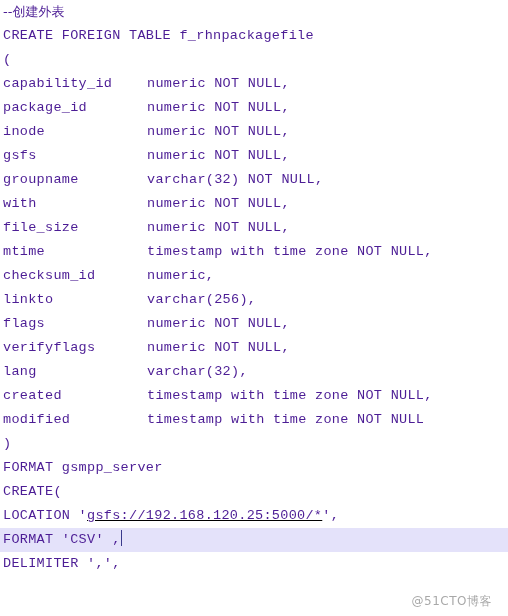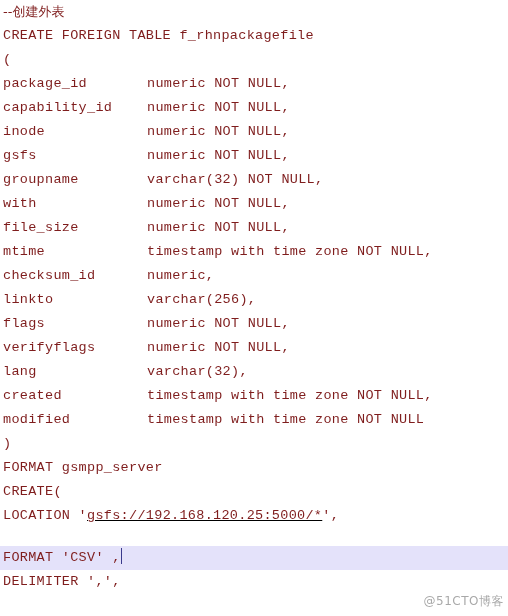--- a/index.html
+++ b/index.html
@@ -20,28 +20,27 @@
     top: 0;
     left: 0;
     width: 508px;
   }
   .line {
     position: relative;
     height: 24px;
     line-height: 24px;
     font-size: 13.5px;
     letter-spacing: 0.30px;
-    color: #7f1d1d;
+    color: #4c1d95;
     white-space: pre;
     padding-left: 3px;
     box-sizing: border-box;
   }
   .line.current {
     background: #e4e2fa;
-    margin-top: 18px;
   }
   .col-name {
     display: inline-block;
     width: 144px;
     white-space: pre;
   }
   .col-type {
     white-space: pre;
   }
   .cjk {
@@ -57,41 +56,41 @@
   .caret {
     display: inline-block;
     width: 0;
     border-left: 1px solid #3a3a8c;
     height: 16px;
     vertical-align: -3px;
     margin-left: 0px;
   }
   #watermark {
     position: absolute;
-    right: 4px;
+    right: 16px;
     bottom: 6px;
     font-family: "DejaVu Sans", "Liberation Sans", sans-serif;
     font-size: 12px;
     color: #9a9a9a;
     letter-spacing: 0.5px;
     white-space: pre;
     opacity: 0.85;
   }
 </style>
 </head>
 <body>
 
 <div id="screen">
 
   <div id="code">
       <div class="line"><span class="cjk">--创建外表</span></div>
       <div class="line"><span>CREATE FOREIGN TABLE f_rhnpackagefile</span></div>
       <div class="line"><span>(</span></div>
+      <div class="line"><span class="col-name">capability_id</span><span class="col-type">numeric NOT NULL,</span></div>
       <div class="line"><span class="col-name">package_id</span><span class="col-type">numeric NOT NULL,</span></div>
-      <div class="line"><span class="col-name">capability_id</span><span class="col-type">numeric NOT NULL,</span></div>
       <div class="line"><span class="col-name">inode</span><span class="col-type">numeric NOT NULL,</span></div>
       <div class="line"><span class="col-name">gsfs</span><span class="col-type">numeric NOT NULL,</span></div>
       <div class="line"><span class="col-name">groupname</span><span class="col-type">varchar(32) NOT NULL,</span></div>
       <div class="line"><span class="col-name">with</span><span class="col-type">numeric NOT NULL,</span></div>
       <div class="line"><span class="col-name">file_size</span><span class="col-type">numeric NOT NULL,</span></div>
       <div class="line"><span class="col-name">mtime</span><span class="col-type">timestamp with time zone NOT NULL,</span></div>
       <div class="line"><span class="col-name">checksum_id</span><span class="col-type">numeric,</span></div>
       <div class="line"><span class="col-name">linkto</span><span class="col-type">varchar(256),</span></div>
       <div class="line"><span class="col-name">flags</span><span class="col-type">numeric NOT NULL,</span></div>
       <div class="line"><span class="col-name">verifyflags</span><span class="col-type">numeric NOT NULL,</span></div>

